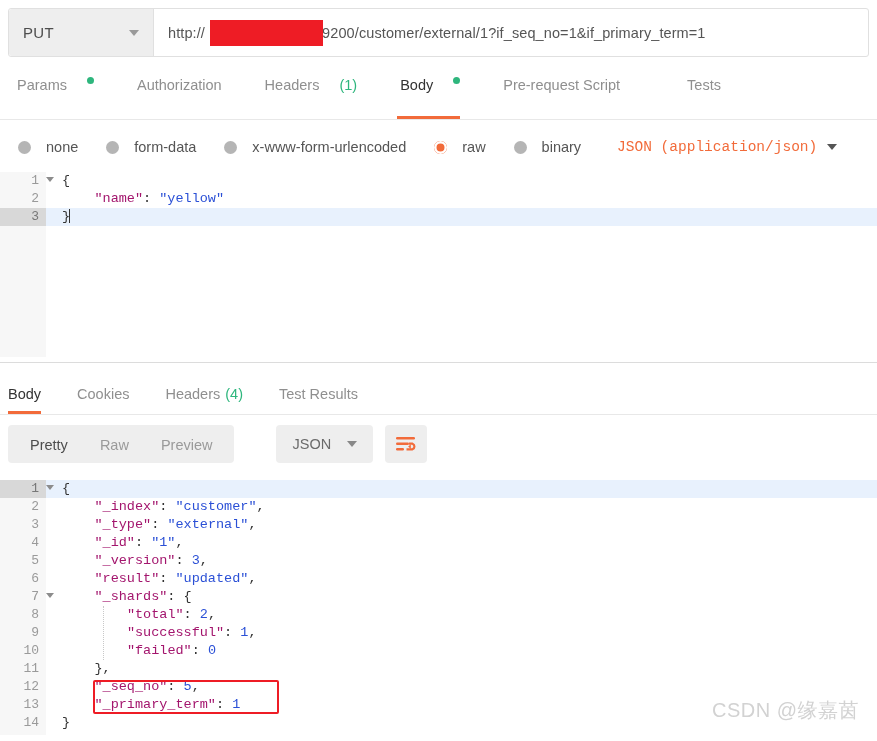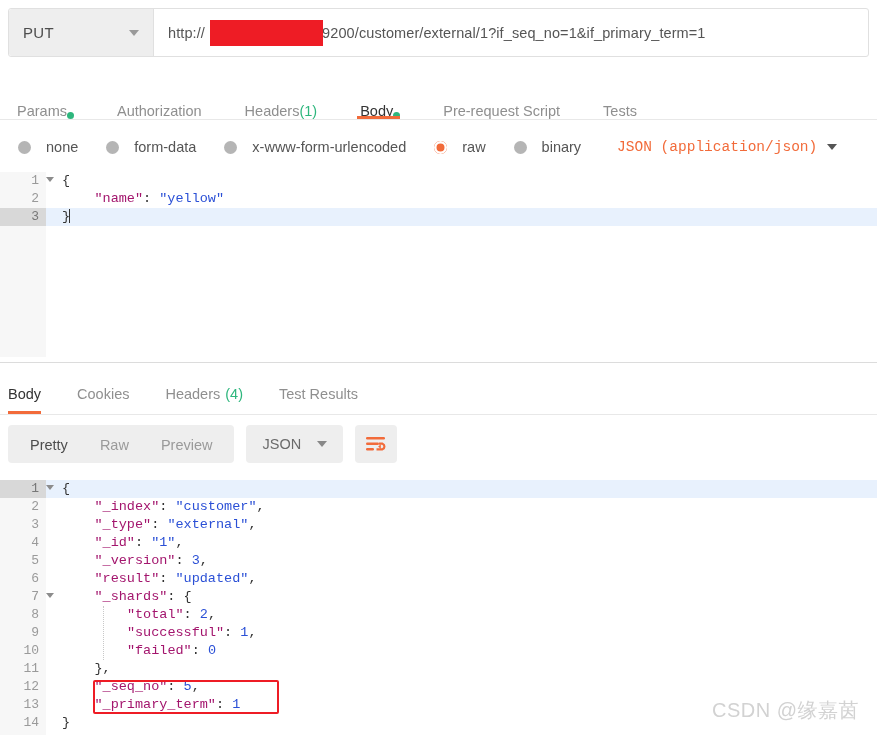--- a/index.html
+++ b/index.html
@@ -60,30 +60,30 @@
   
   .req-tabs {
     position: absolute; left: 0; top: 78px;
     width: 877px; height: 42px;
     display: flex; align-items: flex-end;
     padding-left: 14px;
     border-bottom: 1px solid #e8e8e8;
   }
   .req-tab {
     height: 42px;
-    display: flex; align-items: flex-end;
-    gap: 0;
+    display: flex; align-items: flex-start;
+    gap: 20px;
     padding: 0 16px 0 3px;
     margin-right: 24px;
     font-size: 14.5px;
     color: #8f8f8f;
     cursor: pointer;
     position: relative;
   }
-  .req-tab:last-child { margin-right: 0; }
+  .req-tab:last-child { margin-right: 0; margin-left: 24px; }
   .req-tab.active { color: #333333; }
   .req-tab.active::after {
     content: ""; position: absolute;
     left: 0; right: 16px; bottom: 0; height: 3px;
     background: #f26b3a;
   }
   .dot-green {
     width: 7px; height: 7px; border-radius: 50%;
     background: #2eb67d; display: inline-block;
   }
@@ -213,21 +213,21 @@
   }
   .seg-btn {
     padding: 0 16px; height: 38px;
     display: flex; align-items: flex-start;
     font-size: 14.5px; color: #9a9a9a; cursor: pointer; margin-top: 23px;
   }
   .seg-btn.active { color: #4d4d4d; }
   .fmt-select {
     display: flex; align-items: center; gap: 16px;
     background: #eeeeee; border-radius: 4px;
-    height: 38px; padding: 0 16px; cursor: pointer;
+    height: 38px; padding: 0 16px; cursor: pointer; margin-left: 30px;
   }
   .fmt-select .fmt-label { font-size: 14.5px; color: #6a6a6a; }
   .caret-mid {
     width: 0; height: 0;
     border-left: 5px solid transparent;
     border-right: 5px solid transparent;
     border-top: 6px solid #888888;
   }
   .wrap-btn {
     width: 42px; height: 38px;

